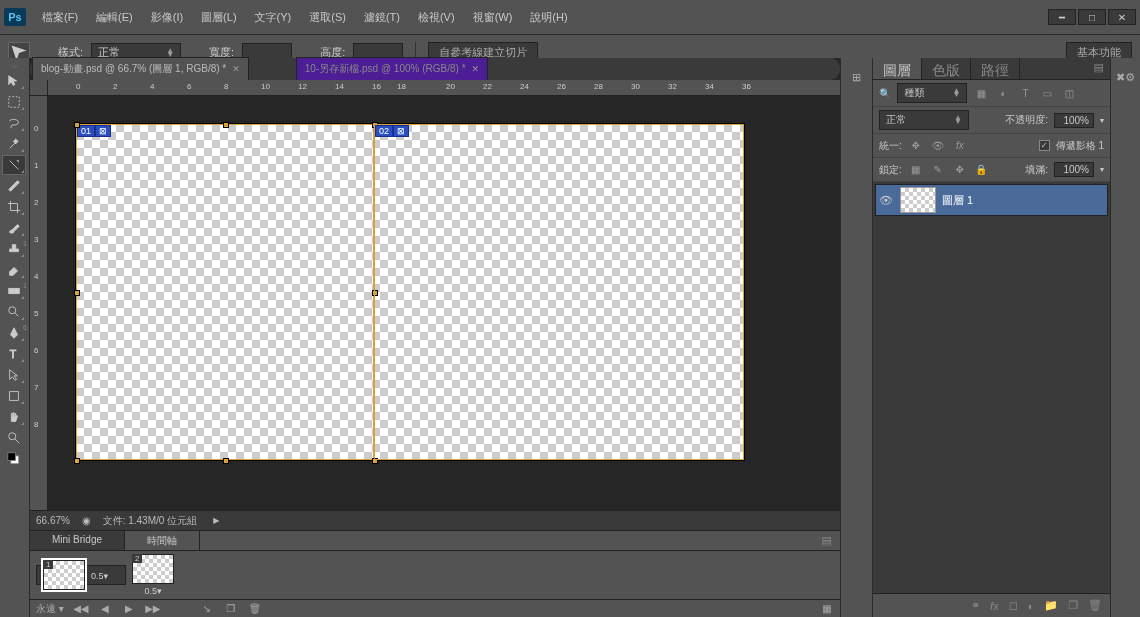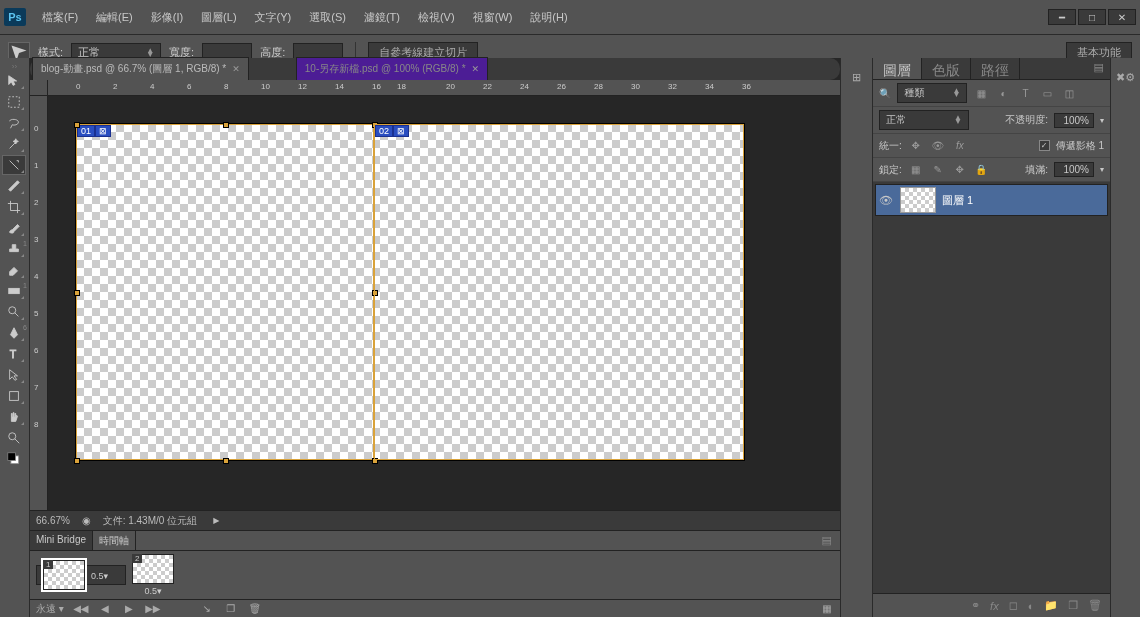--- a/index.html
+++ b/index.html
@@ -11,21 +11,21 @@
 .menu { display:flex; gap:2px; }
 .menu span { padding:2px 8px; cursor:default; }
 .winctrl { margin-left:auto; display:flex; gap:2px; }
 .winctrl div { width:28px; height:16px; background:#3a3a3a; border:1px solid #222; display:flex; align-items:center; justify-content:center; font-size:10px; color:#ccc; }
 
 
 .optbar { height:36px; background:#535353; display:flex; align-items:center; padding:0 8px; gap:8px; border-bottom:1px solid #2a2a2a; }
 .optbar .tool-ico { width:22px; height:22px; background:#444; border:1px solid #666; }
 .sel { background:#3a3a3a; border:1px solid #222; padding:2px 6px; display:flex; align-items:center; gap:6px; min-width:90px; height:20px; }
 .sel .arrows { font-size:8px; line-height:4px; color:#999; margin-left:auto; }
-.lbl { color:#ccc; }
+.lbl { color:#ccc;margin-left:20px; }
 .numbox { background:#3a3a3a; border:1px solid #222; width:50px; height:20px; }
 .btn { background:#3a3a3a; border:1px solid #222; padding:3px 10px; height:22px; display:flex; align-items:center; color:#aaa; }
 .workspace-btn { margin-left:auto; }
 
 
 .main { position:absolute; top:58px; left:0; right:0; bottom:0; display:flex; }
 
 
 .toolbox { width:30px; background:#535353; border-right:1px solid #2a2a2a; padding-top:4px; }
 .toolbox .grip { height:8px; display:flex; justify-content:center; color:#777; font-size:8px; }
@@ -65,21 +65,21 @@
 .slice-lbl { position:absolute; top:0; left:0; display:flex; }
 .slice-lbl span { background:#2a4ec0; color:#fff; font-size:9px; padding:0 3px; border:1px solid #1a3090; }
 .handle { position:absolute; width:6px; height:6px; background:#d9a23a; border:1px solid #000; }
 
 .statusbar { height:20px; background:#3a3a3a; border-top:1px solid #222; display:flex; align-items:center; padding:0 6px; gap:12px; color:#bbb; font-size:10px; }
 .statusbar .tri { margin-left:4px; font-size:8px; }
 
 
 .bottom-panels { background:#535353; border-top:1px solid #222; }
 .bp-tabs { height:20px; display:flex; border-bottom:1px solid #222; }
-.bp-tab { padding:3px 6px; background:#3a3a3a; border-right:1px solid #222; font-size:10px; }
+.bp-tab { padding:3px 22px; background:#3a3a3a; border-right:1px solid #222; font-size:10px; }
 .bp-tab.active { background:#535353; }
 .bp-body { height:48px; display:flex; align-items:center; padding:4px 6px; gap:6px; }
 .frame { width:42px; }
 .frame .th { width:42px; height:30px; border:1px solid #222;
   background-image:
     linear-gradient(45deg,#ccc 25%,transparent 25%),
     linear-gradient(-45deg,#ccc 25%,transparent 25%),
     linear-gradient(45deg,transparent 75%,#ccc 75%),
     linear-gradient(-45deg,transparent 75%,#ccc 75%);
   background-size:8px 8px; background-position:0 0,0 4px,4px -4px,-4px 0; background-color:#fff; position:relative; }

